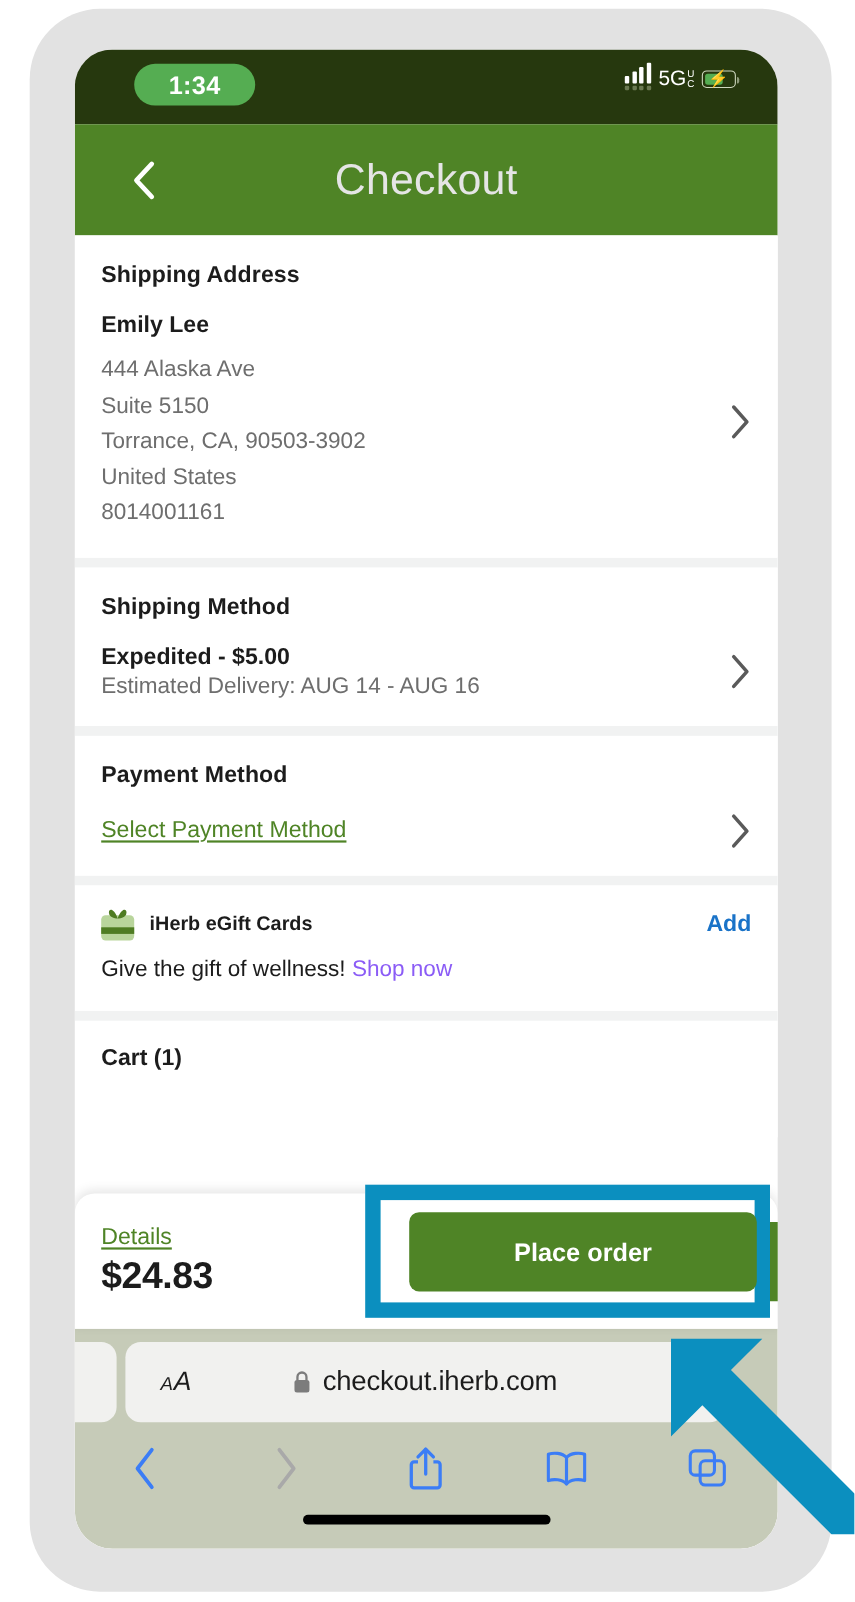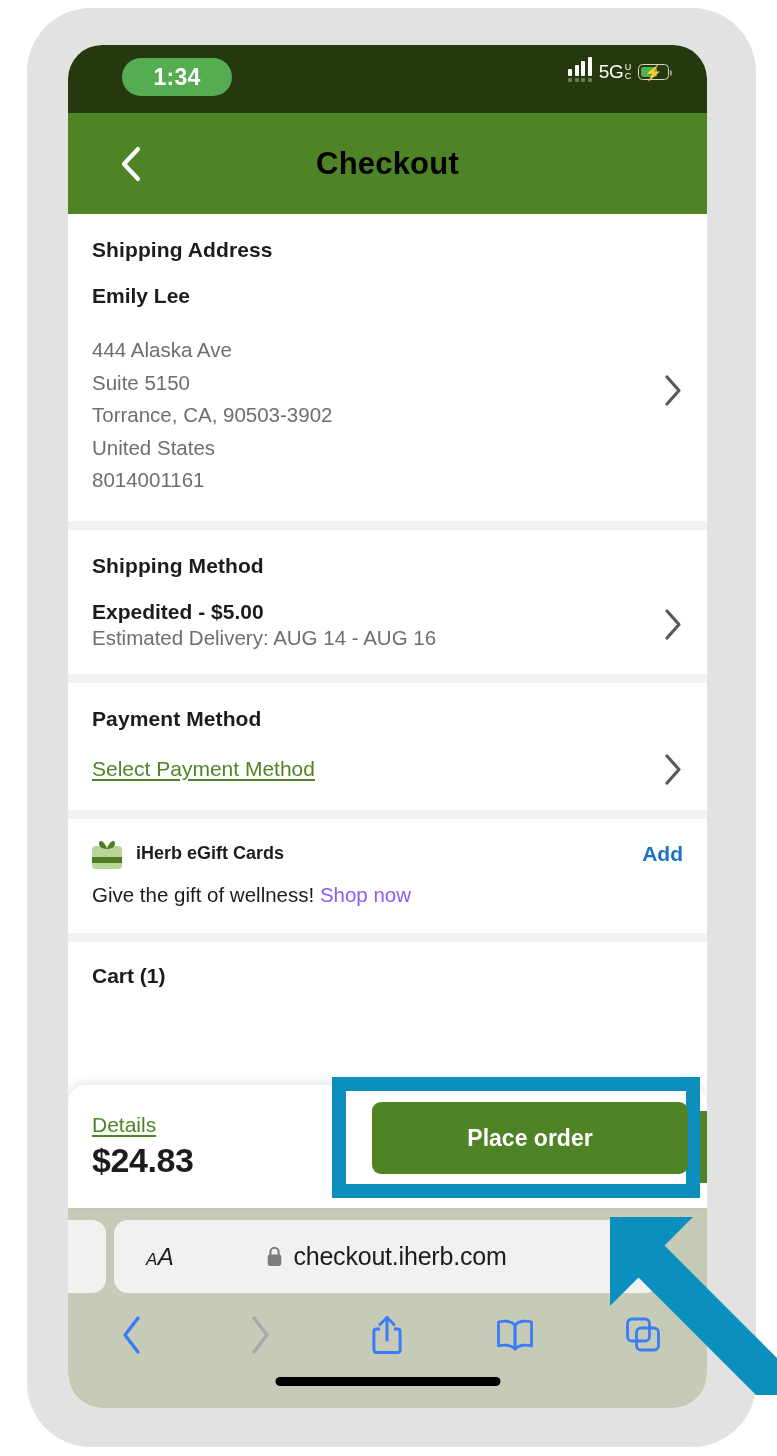--- a/index.html
+++ b/index.html
@@ -80,39 +80,39 @@
   .navbar {
     height: 101px; background: #4f8426;
     display: flex; align-items: center; position: relative;
   }
   .nav-back {
     position: absolute; left: 30px; top: 0; bottom: 0;
     width: 66px; display: flex; align-items: center; justify-content: center;
   }
   .nav-title {
     width: 100%; text-align: center;
-    color: #000000; font-size: 31px; font-weight: 700; letter-spacing: .2px;
+    color: #e5e5e5; font-size: 39px; font-weight: 400; letter-spacing: .2px;
   }
 
   
   .content { background: #ffffff; }
   .divider { height: 9px; background: #f1f2f2; }
   .section { padding: 24px 16px 24px 24px; position: relative; background: #ffffff; }
   .sec-head {
     font-size: 21px; font-weight: 700; color: #1c1c1c; letter-spacing: .1px;
   }
   .row-click {
     display: flex; align-items: center; justify-content: space-between;
     margin-top: 22px;
     gap: 16px;
   }
   .row-main { flex: 1; min-width: 0; }
   .name-line { font-size: 21px; font-weight: 700; color: #1c1c1c; }
   .addr {
-    margin-top: 26px; font-size: 20.5px; line-height: 32.5px; color: #6e6e6e;
+    margin-top: 12px; font-size: 20.5px; line-height: 32.5px; color: #6e6e6e;
   }
   .chev-right {
     flex: 0 0 auto; margin-left: 14px; margin-right: 8px;
     display: flex; align-items: center;
   }
   .ship-title { font-size: 21px; font-weight: 700; color: #1c1c1c; }
   .ship-sub { margin-top: 2px; font-size: 20.5px; color: #6e6e6e; }
   .link-green {
     font-size: 21px; color: #4f8426; text-decoration: underline;
     text-underline-offset: 3px; display: inline-block;

